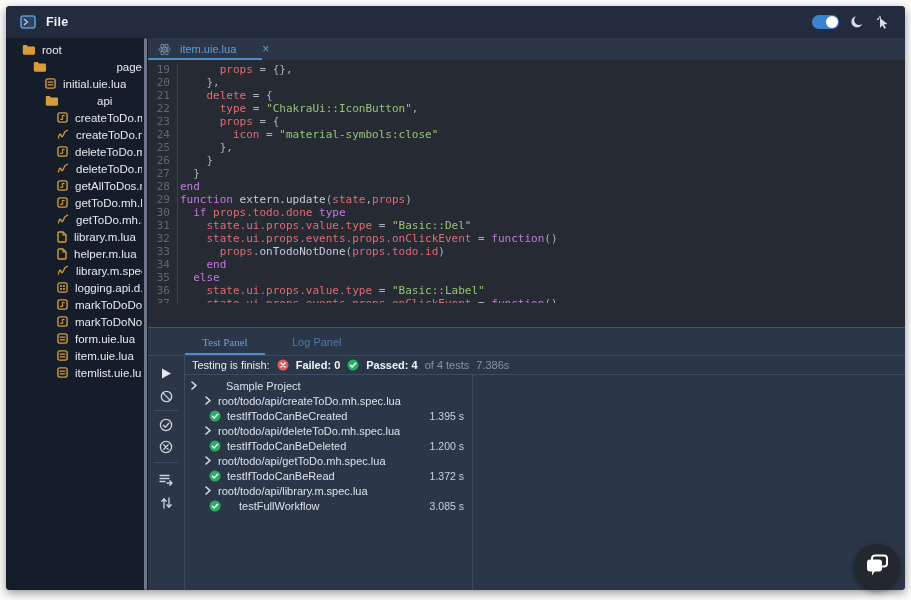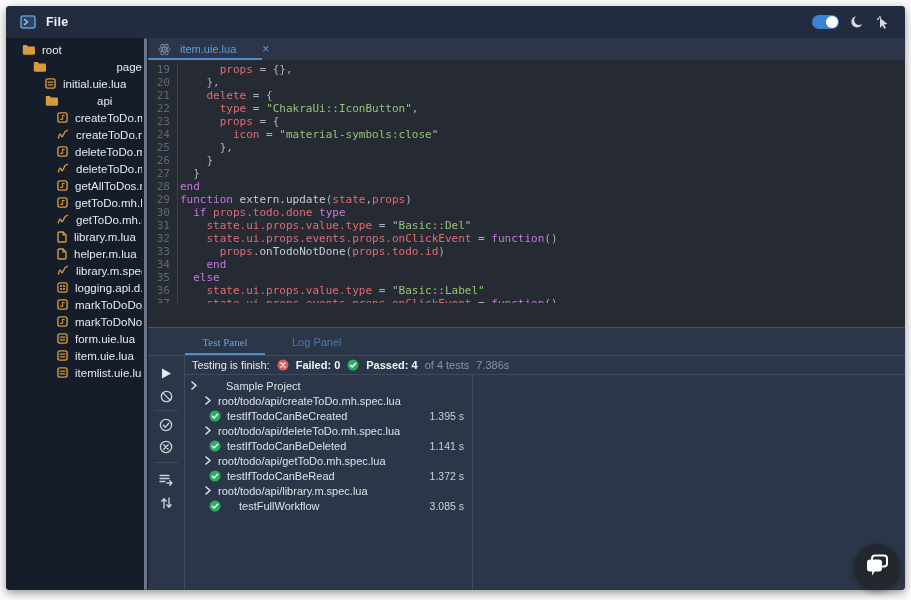--- a/index.html
+++ b/index.html
@@ -500,21 +500,21 @@
                       <span>root/todo/api/deleteToDo.mh.spec.lua</span>
                     </div>
                     <div class="rrow" style="padding-left: 24px;">
                       <span class="chev">
                         <svg width="12" height="12" viewBox="0 0 12 12">
                           <circle cx="6" cy="6" r="5.5" fill="#27ae60"></circle>
                           <path d="M3.4 6.2l1.8 1.8 3.4-3.8" stroke="#fff" stroke-width="1.4" fill="none" stroke-linecap="round" stroke-linejoin="round"></path>
                         </svg>
                       </span>
                       <span>testIfTodoCanBeDeleted</span>
-                      <span class="rdur">1.141 s</span>
+                      <span class="rdur">1.200 s</span>
                     </div>
                     <div class="rrow" style="padding-left: 19px;">
                       <span class="chev">
                         <svg width="8" height="9" viewBox="0 0 8 9">
                           <path d="M2 1l4 3.5L2 8" fill="none" stroke="#dce2e9" stroke-width="1.6" stroke-linecap="round" stroke-linejoin="round"></path>
                         </svg>
                       </span>
                       <span>root/todo/api/getToDo.mh.spec.lua</span>
                     </div>
                     <div class="rrow" style="padding-left: 24px;">

